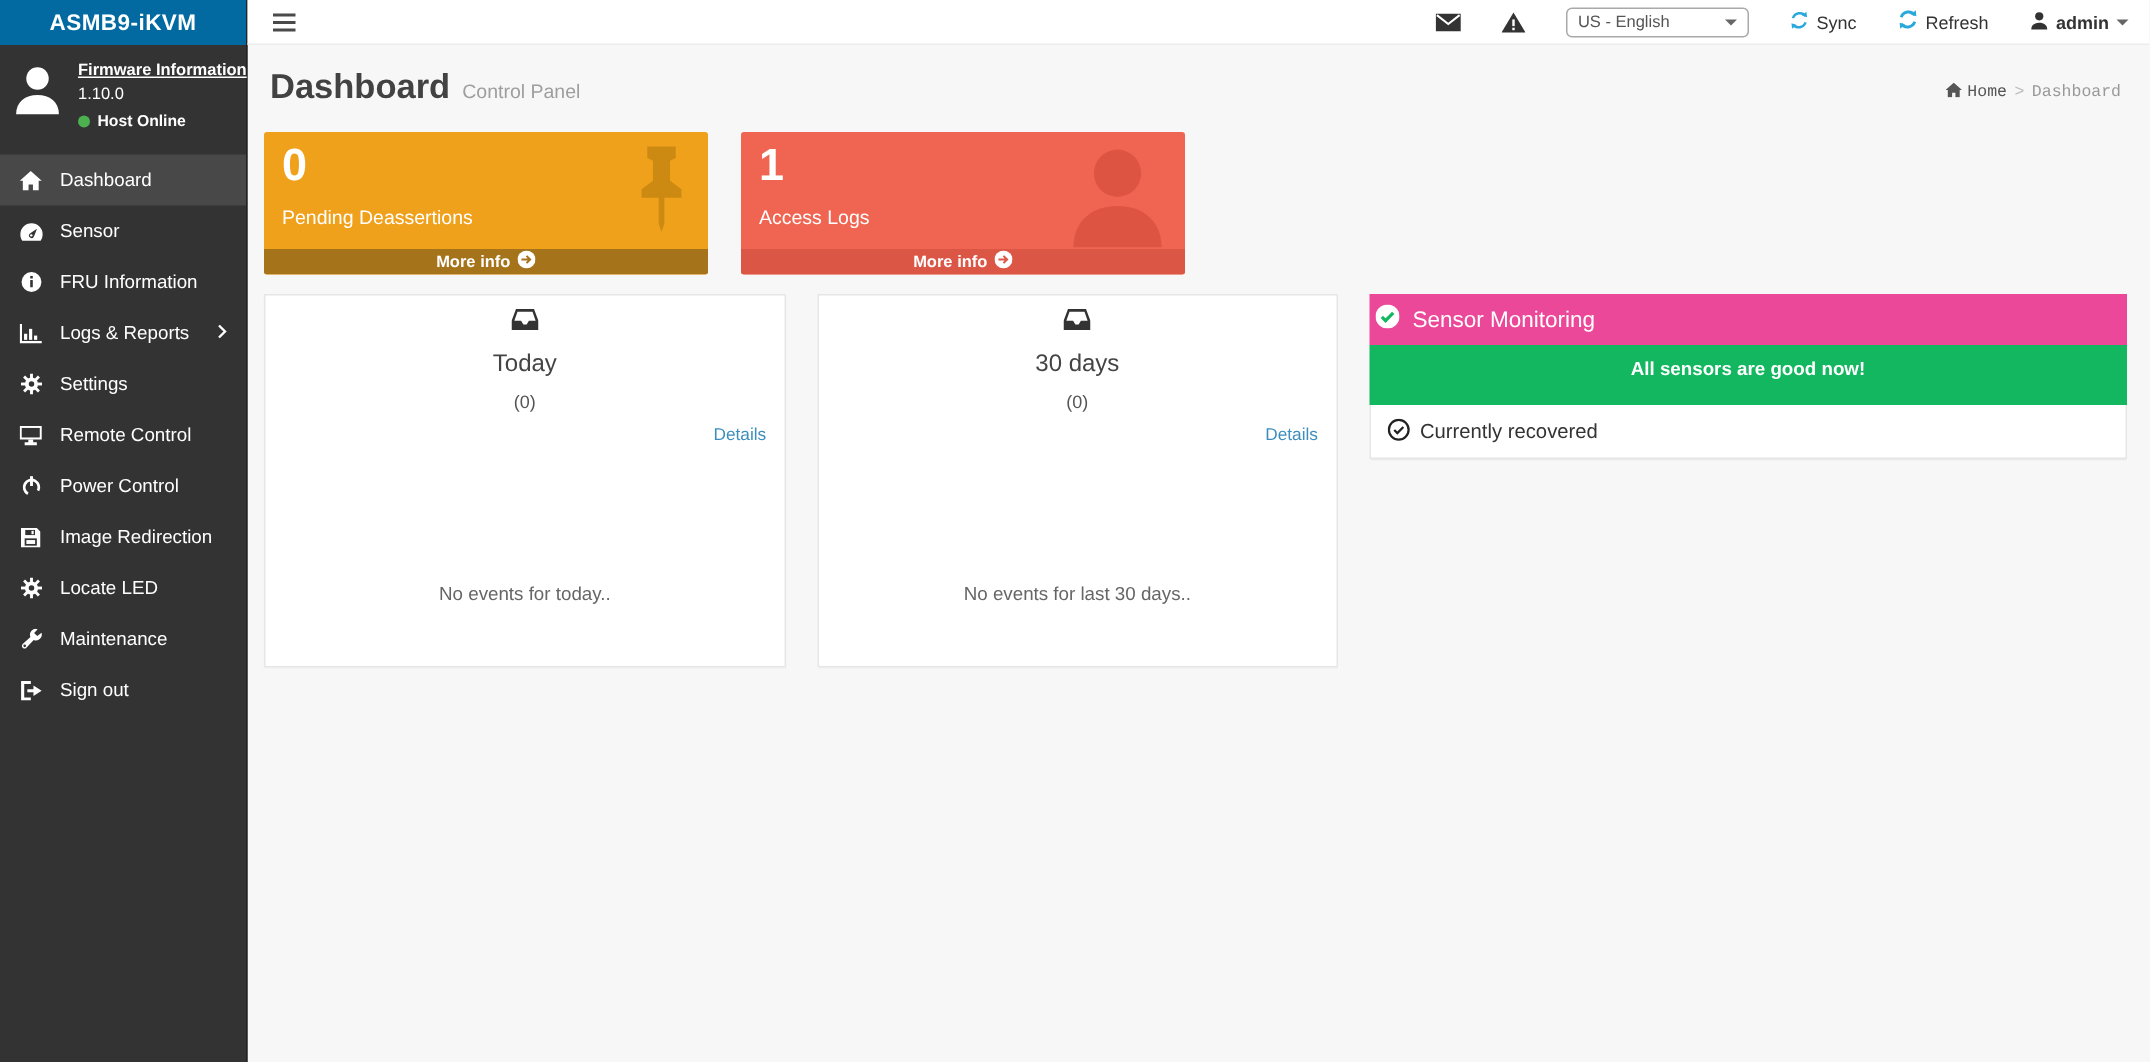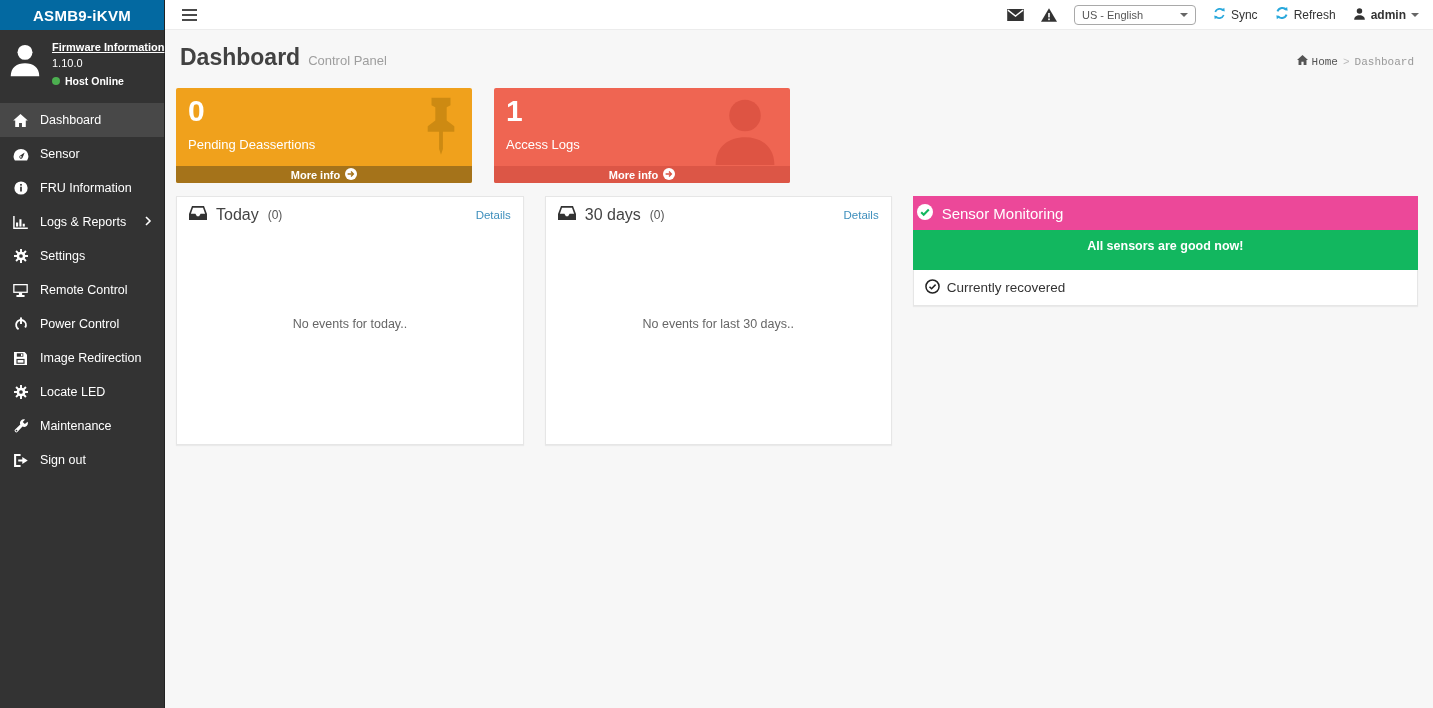--- a/index.html
+++ b/index.html
@@ -21,21 +21,21 @@
   .nav { list-style:none; margin-top:4px; font-size:12.5px; }
   .nav li { height:34px; display:flex; align-items:center; gap:11px; padding:0 12px; cursor:pointer; }
   .nav li.active { background:#484848; }
   .nav .ico { width:17px; display:flex; justify-content:center; }
   .nav .chev { margin-left:auto; }
   
   .main { flex:1; display:flex; flex-direction:column; min-width:0; }
   .topbar { height:30px; background:#fff; display:flex; align-items:center; padding:0 14px; border-bottom:1px solid #ececec; flex-shrink:0; }
   .hamburger { display:flex; flex-direction:column; gap:3px; padding:4px 3px; cursor:pointer; }
   .hamburger span { width:15px; height:2px; background:#4a4a4a; }
-  .tb-right { margin-left:auto; display:flex; align-items:center; gap:17px;text-align:center; }
+  .tb-right { margin-left:auto; display:flex; align-items:center; gap:27px;text-align:center; }
   .tb-item { display:flex; align-items:center; gap:5px; font-size:12px; color:#333; cursor:pointer; white-space:nowrap; }
   .lang-select { width:122px; height:20px; border:1px solid #a9a9a9; border-radius:4px; background:#fff;
                  display:flex; align-items:center; justify-content:space-between; padding:0 7px; font-size:11px; color:#555; cursor:pointer; }
   .caret { width:0; height:0; border-left:4px solid transparent; border-right:4px solid transparent; border-top:4px solid #666; }
   
   .content { flex:1; padding:0 15px 0 11px; overflow:hidden; }
   .content-header { display:flex; align-items:baseline; gap:8px; margin:14px 4px 17px 4px; }
   .page-title { font-size:23px; font-weight:600; color:#424242; }
   .page-subtitle { font-size:13px; color:#9e9e9e; }
   .breadcrumb { margin-left:auto; display:flex; align-items:center; gap:5px; font-size:11px;font-family:Liberation Mono, monospace; }
@@ -51,21 +51,21 @@
   .sb-icon { position:absolute; right:12px; top:9px; }
   .sb-footer { height:17px; display:flex; align-items:center; justify-content:center; gap:5px; font-size:11px; font-weight:bold; }
   .card-warning { background:#f0a11c; }
   .card-warning .sb-footer { background:#a5731a; }
   .card-danger { background:#ef6552; }
   .card-danger .sb-footer { background:#dc5646; }
   
   .panels-row { display:flex; gap:21px; align-items:flex-start; }
   .box { background:#fff; border:1px solid #e6e6e6; box-shadow:0 1px 1px rgba(0,0,0,.05); }
   .box-events { width:351px; height:249px; }
-  .box-header { display:flex; align-items:center; gap:9px; padding:9px 12px 5px 12px; }
+  .box-header { display:flex; align-items:center; gap:9px; padding:9px 12px 5px 12px;flex-direction:column; }
   .box-title { font-size:16px; color:#444; }
   .box-count { font-size:12px; color:#555; }
   .details-link { margin-left:auto; font-size:11.5px; color:#3d8ebc; cursor:pointer; }
   .box-body { text-align:center; padding-top:88px; font-size:12.5px; color:#666; }
   
   .box-sensor { width:510px; }
   .sensor-header { background:#ec4899; height:34px; display:flex; align-items:center; gap:9px; padding:0 4px; color:#fff; font-size:15px; }
   .sensor-message { background:#12b75f; color:#fff; text-align:center; font-weight:bold; font-size:12.5px; padding:9px 0 17px 0; }
   .sensor-status { background:#fff; border:1px solid #e6e6e6; border-top:none; height:36px; display:flex; align-items:center; gap:7px; padding:0 11px; font-size:13.5px; color:#333; box-shadow:0 1px 1px rgba(0,0,0,.05); }
 </style>

